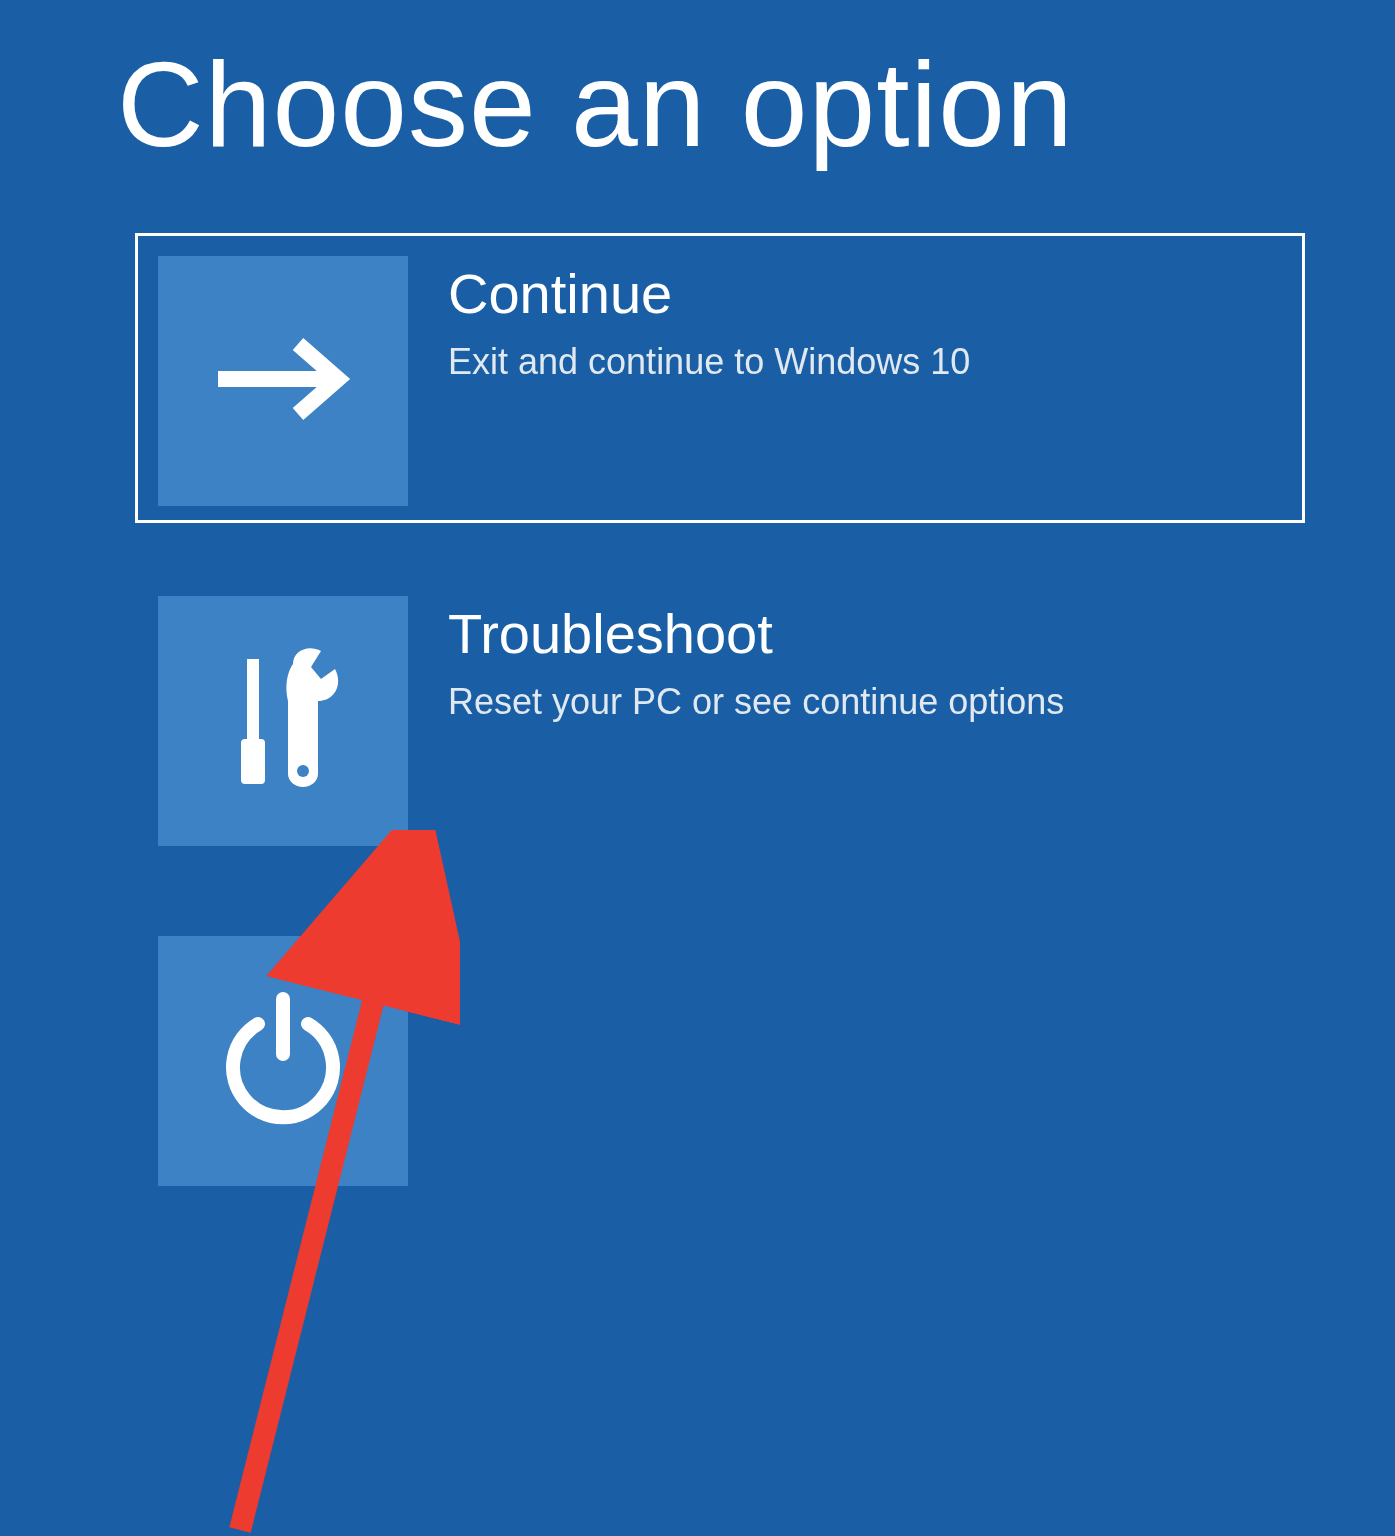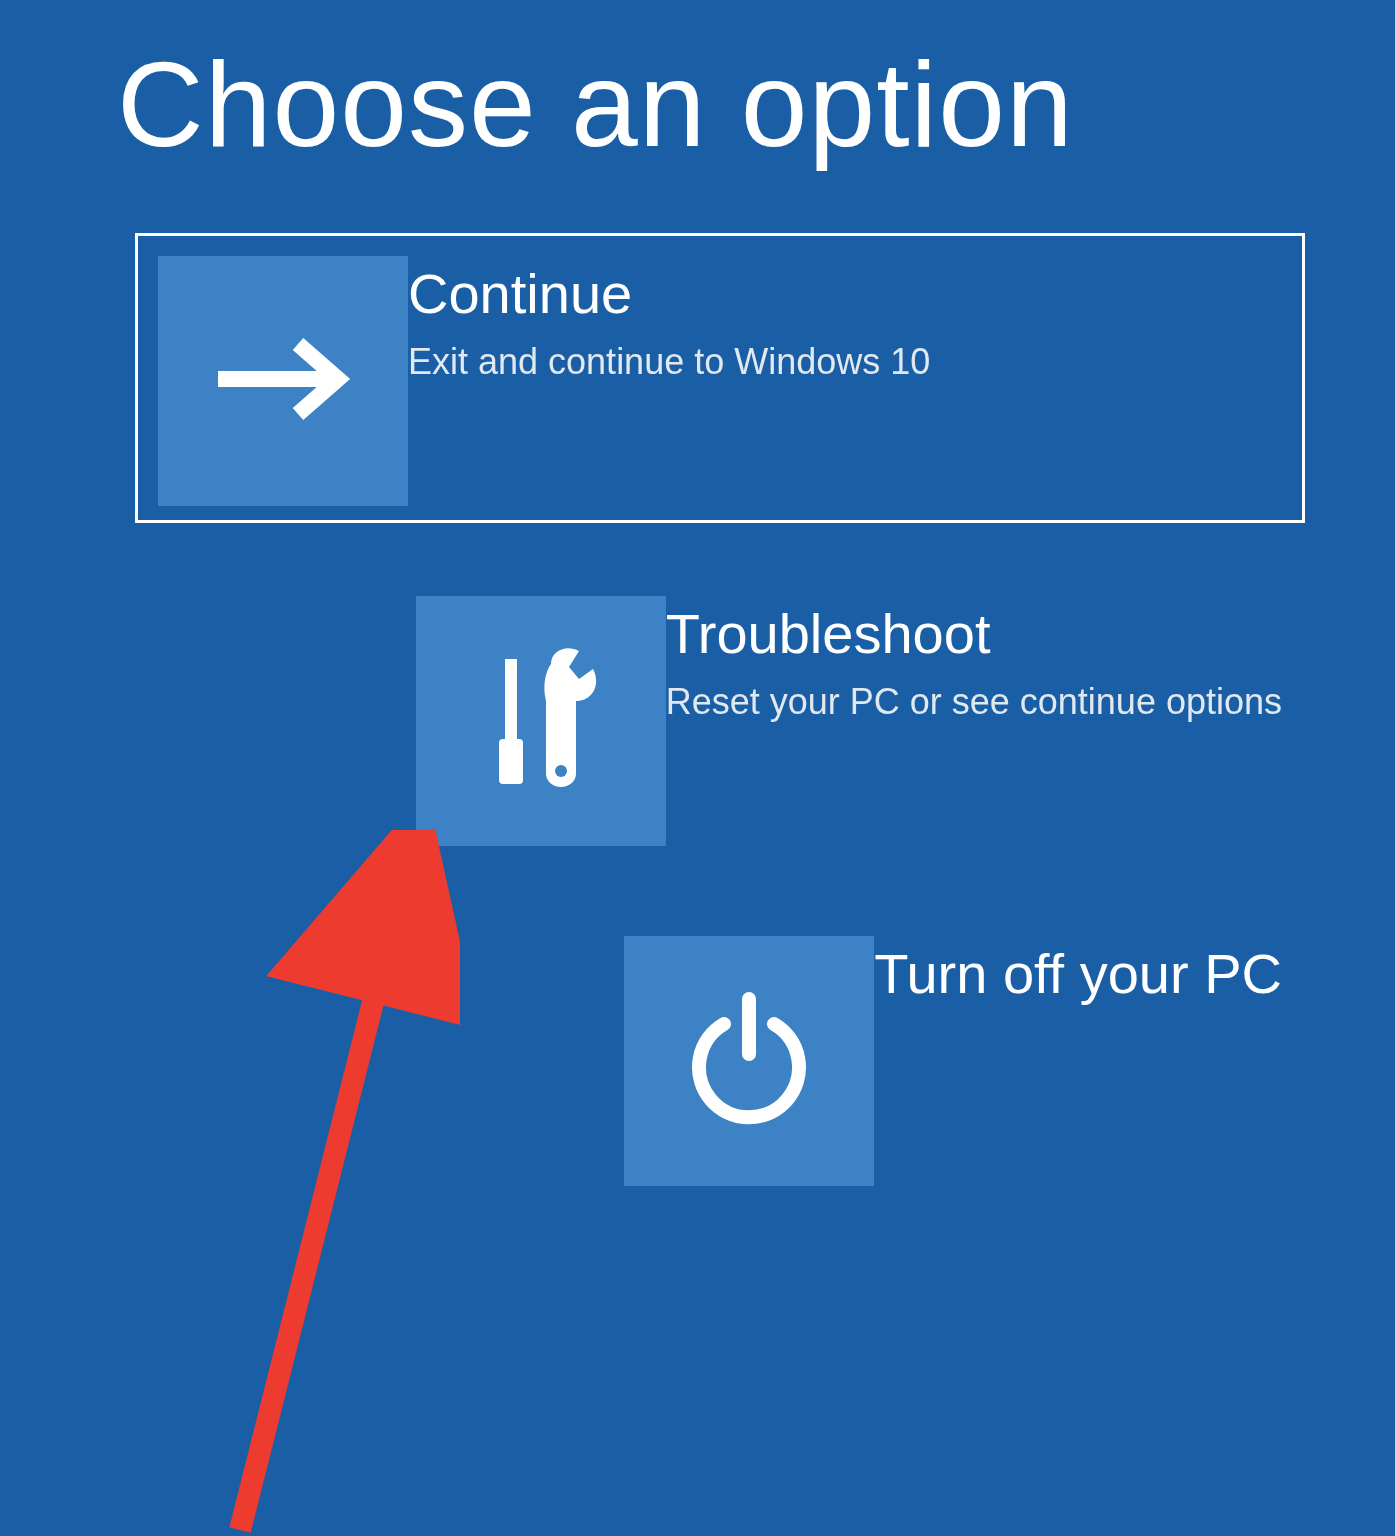--- a/index.html
+++ b/index.html
@@ -31,32 +31,32 @@
       margin-bottom: 50px;
       width: 1170px;
       height: 290px;
       padding: 20px;
     }
     .option-tile.selected {
       border: 3px solid #ffffff;
     }
     .option-tile:not(.selected) {
       border: 3px solid transparent;
-      justify-content: flex-end;
     }
     .icon-box {
       width: 250px;
       height: 250px;
       background-color: #3d82c4;
       display: flex;
       align-items: center;
       justify-content: center;
       flex-shrink: 0;
     }
     .option-text {
+      padding-left: 40px;
       padding-top: 5px;
     }
     .option-title {
       font-size: 56px;
       font-weight: 300;
       margin-bottom: 15px;
     }
     .option-desc {
       font-size: 36px;
       font-weight: 300;
@@ -124,24 +124,20 @@
     <div class="icon-box">
       <span>
         <svg width="150" height="150" viewBox="0 0 150 150">
           <g fill="none" stroke="#ffffff" stroke-width="14" stroke-linecap="round">
             <path d="M 50 40 A 50 50 0 1 0 100 40"></path>
             <line x1="75" y1="15" x2="75" y2="70"></line>
           </g>
         </svg>
       </span>
     </div>
-    <div class="option-text">
-      <div class="option-title">Turn off your PC</div>
-      <div class="option-desc"></div>
-    </div>
   </div>
 
 </div>
 
 <svg class="annotation-arrow" style="left:210px; top:830px;" width="250" height="720" viewBox="0 0 250 720">
   <defs>
     <marker id="redArrowHead" markerWidth="10" markerHeight="10" refX="6" refY="5" orient="auto" markerUnits="strokeWidth">
       <path d="M0,0 L10,5 L0,10 Z" fill="#ed3b2f"></path>
     </marker>
   </defs>

